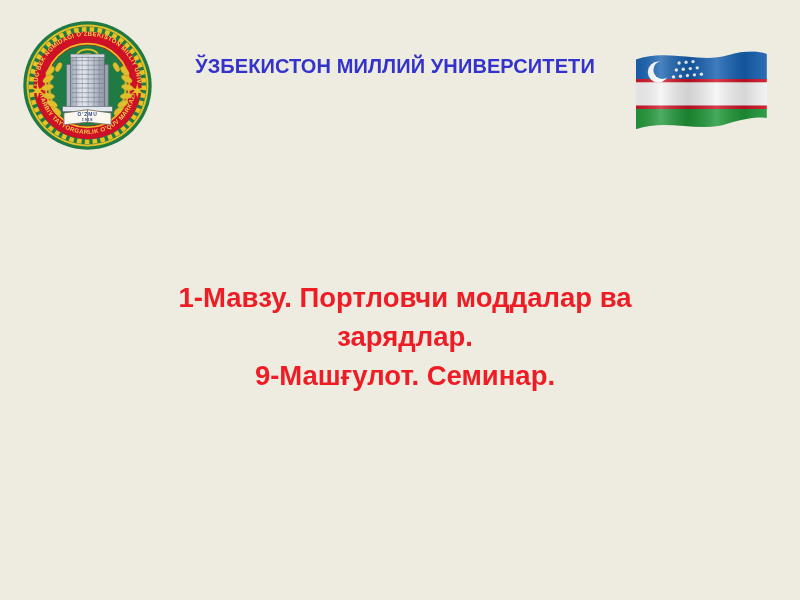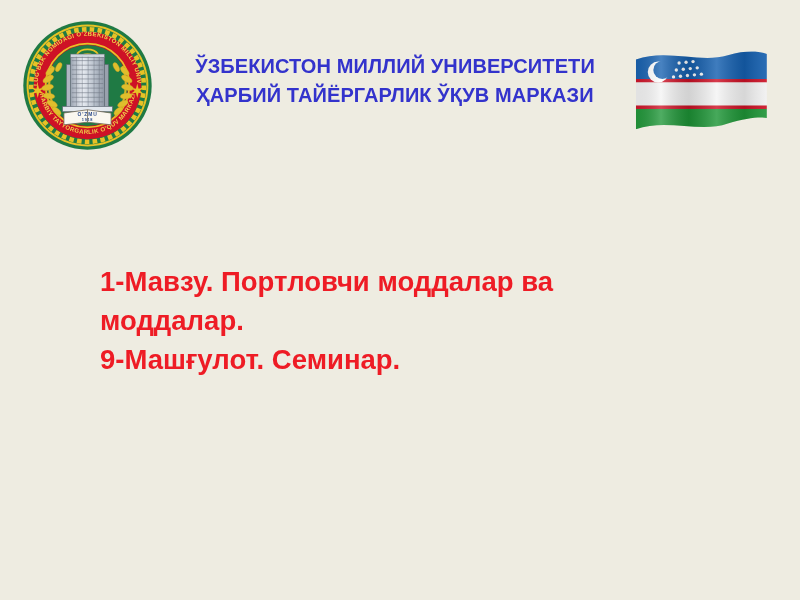--- a/index.html
+++ b/index.html
@@ -65,22 +65,23 @@
     top: 40px;
     width: 140px;
     height: 108px;
   }
   #flag svg { display: block; width: 140px; height: 108px; }
 
   
   #main-title {
     position: absolute;
     left: 100px;
-    top: 262px;
+    top: 278px;
     width: 610px;
+    text-align: center;
   }
   .title-line {
     font-family: "Liberation Sans", sans-serif;
     font-weight: bold;
     font-size: 27.5px;
     line-height: 39px;
     color: #EE1C25;
     white-space: nowrap;
   }
 </style>
@@ -194,21 +195,20 @@
           <path d="M-36,-6 L0,-11 L36,-6 L36,12 L0,8 L-36,12 Z" fill="#FAF7EF" stroke="#6d6454" stroke-width="1.2"></path>
           <line x1="0" y1="-11" x2="0" y2="8" stroke="#6d6454" stroke-width="1.2"></line>
           <text x="0" y="-1.5" text-anchor="middle" font-family="'Liberation Sans', sans-serif" font-size="7.5" font-weight="bold" fill="#2f4d8c" letter-spacing="1.4">O'ZMU</text>
           <text x="0" y="6.5" text-anchor="middle" font-family="'Liberation Sans', sans-serif" font-size="6" font-weight="bold" fill="#2f4d8c" letter-spacing="1">1918</text>
         </g>
       </svg>
     </div>
 
     <div id="heading">
       <div class="heading-line">ЎЗБЕКИСТОН МИЛЛИЙ УНИВЕРСИТЕТИ</div>
-      <div class="heading-line">ҲАРБИЙ ТАЙЁРГАРЛИК ЎҚУВ МАРКАЗИ</div>
     </div>
 
     <div id="flag">
       <svg viewBox="0 0 200 155" xmlns="http://www.w3.org/2000/svg">
         <defs>
           <clipPath id="wave">
             <path d="M8,28 C52,12 100,34 140,22 C166,14 186,16 196,20
                      L196,112 C186,110 166,112 140,120
                      C100,134 52,112 8,128 Z"></path>
           </clipPath>
@@ -261,17 +261,17 @@
           </g>
 
           <rect x="0" y="0" width="200" height="155" fill="url(#shade)"></rect>
         </g>
       </svg>
     </div>
   </div>
 
   <div id="main-title">
     <div class="title-line">1-Мавзу. Портловчи моддалар ва</div>
-    <div class="title-line">моддалар.</div>
+    <div class="title-line">зарядлар.</div>
     <div class="title-line">9-Машғулот. Семинар.</div>
   </div>
 
 </div>
 
 </body></html>

